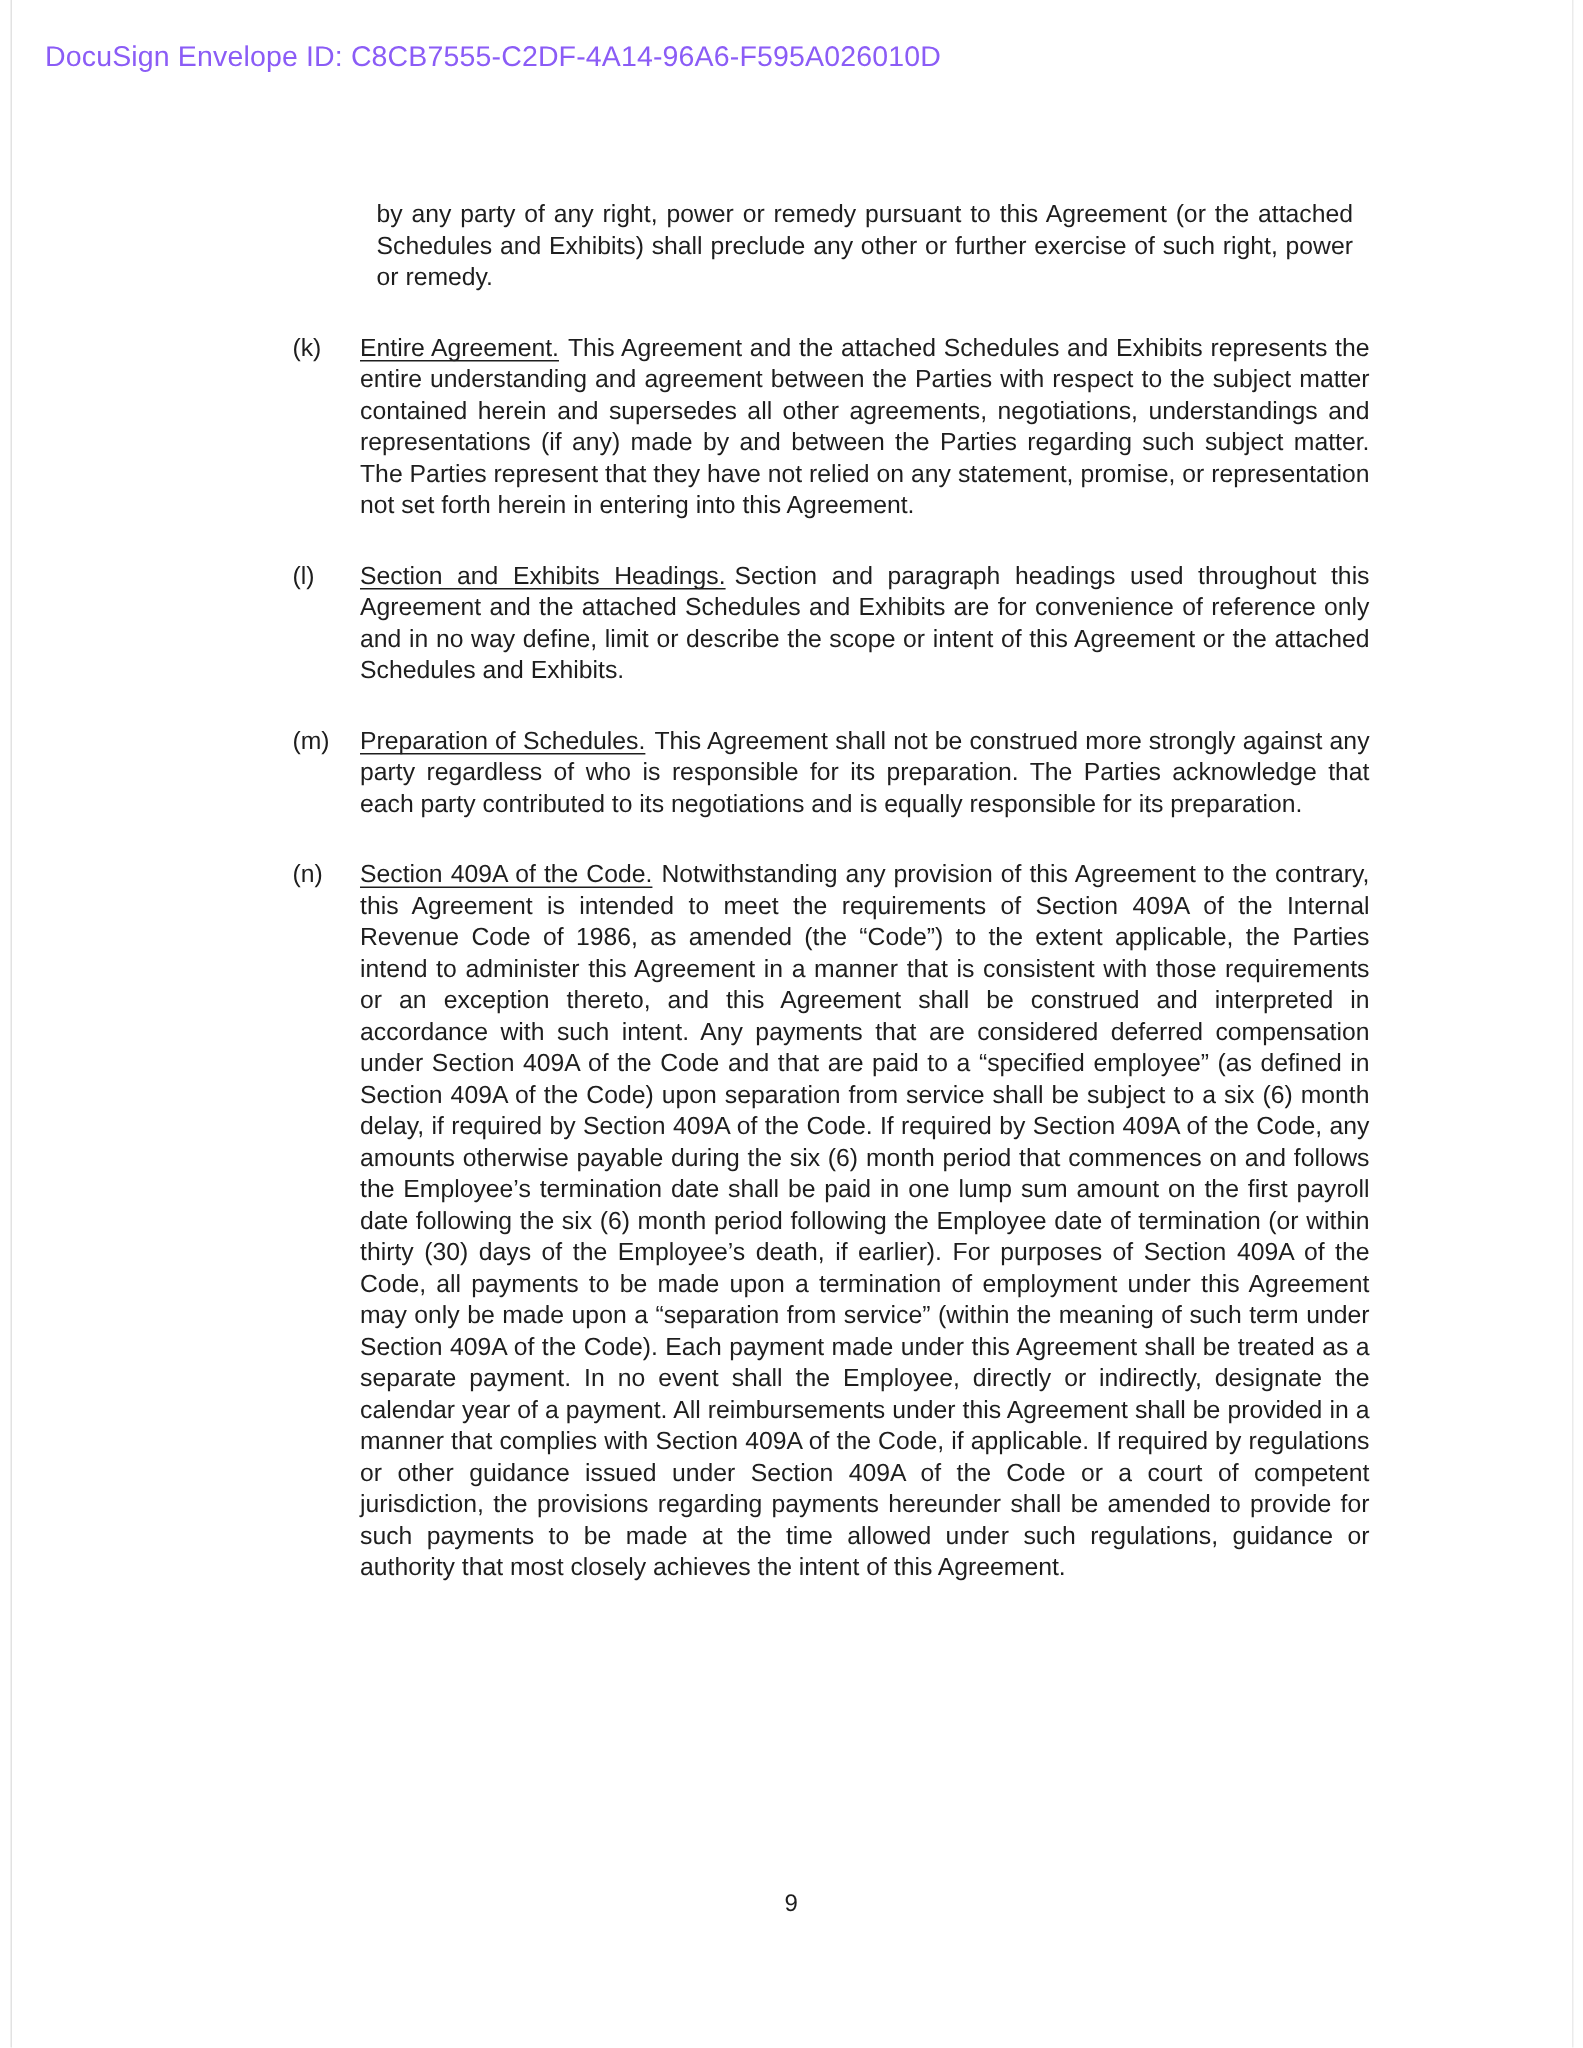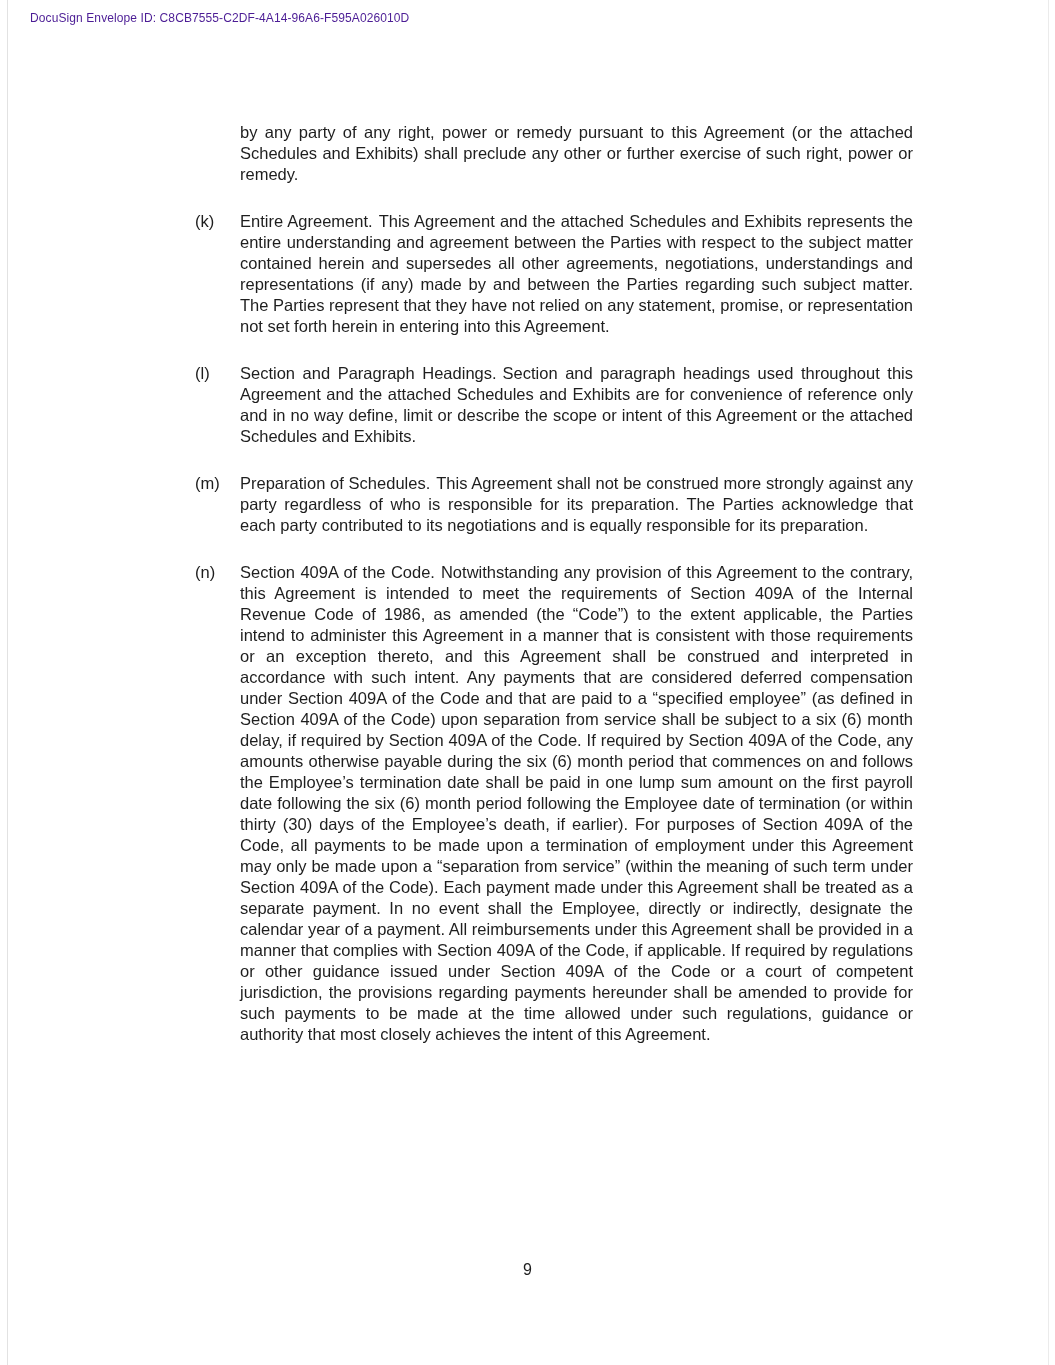--- a/index.html
+++ b/index.html
@@ -27,50 +27,51 @@
   .page-edge-right {
     position: absolute;
     left: 1048px;
     top: 0;
     width: 1px;
     height: 100%;
     background: #ebebeb;
   }
   .envelope-header {
     position: absolute;
-    top: 11px;
+    top: 28px;
     left: 30px;
-    font-size: 12px;
+    font-size: 19px;
     letter-spacing: 0.1px;
-    color: #4c1d95;
+    color: #8b5cf6;
     white-space: nowrap;
   }
   .content {
     position: absolute;
     top: 122px;
     left: 240px;
     width: 673px;
     font-size: 16.5px;
     line-height: 21px;
     text-align: justify;
   }
   .intro-para {
-    margin: 0;
+    margin: 11px;
   }
   .list-item {
     position: relative;
     margin-top: 26px;
   }
   .item-label {
     position: absolute;
     left: -45px;
     top: 0;
     text-align: left;
   }
   .item-heading {
+    text-decoration: underline;
     text-underline-offset: 3px;
     margin-right: 6px;
   }
   .page-number {
     position: absolute;
     top: 1261px;
     left: 0;
     width: 1055px;
     text-align: center;
     font-size: 16px;
@@ -89,21 +90,21 @@
 
   <p class="intro-para">by any party of any right, power or remedy pursuant to this Agreement (or the attached Schedules and Exhibits) shall preclude any other or further exercise of such right, power or remedy.</p>
 
   <div class="list-item">
     <span class="item-label">(k)</span>
     <span class="item-heading">Entire Agreement.</span><span>This Agreement and the attached Schedules and Exhibits represents the entire understanding and agreement between the Parties with respect to the subject matter contained herein and supersedes all other agreements, negotiations, understandings and representations (if any) made by and between the Parties regarding such subject matter.  The Parties represent that they have not relied on any statement, promise, or representation not set forth herein in entering into this Agreement.</span>
   </div>
 
   <div class="list-item">
     <span class="item-label">(l)</span>
-    <span class="item-heading">Section and Paragraph Headings.</span><span>Section and paragraph headings used throughout this Agreement and the attached Schedules and Exhibits are for convenience of reference only and in no way define, limit or describe the scope or intent of this Agreement or the attached Schedules and Exhibits.</span>
+    <span class="item-heading">Section and Exhibits Headings.</span><span>Section and paragraph headings used throughout this Agreement and the attached Schedules and Exhibits are for convenience of reference only and in no way define, limit or describe the scope or intent of this Agreement or the attached Schedules and Exhibits.</span>
   </div>
 
   <div class="list-item">
     <span class="item-label">(m)</span>
     <span class="item-heading">Preparation of Schedules.</span><span>This Agreement shall not be construed more strongly against any party regardless of who is responsible for its preparation. The Parties acknowledge that each party contributed to its negotiations and is equally responsible for its preparation.</span>
   </div>
 
   <div class="list-item">
     <span class="item-label">(n)</span>
     <span class="item-heading">Section 409A of the Code.</span><span>Notwithstanding any provision of this Agreement to the contrary, this Agreement is intended to meet the requirements of Section 409A of the Internal Revenue Code of 1986, as amended (the “Code”) to the extent applicable, the Parties intend to administer this Agreement in a manner that is consistent with those requirements or an exception thereto, and this Agreement shall be construed and interpreted in accordance with such intent. Any payments that are considered deferred compensation under Section 409A of the Code and that are paid to a “specified employee” (as defined in Section 409A of the Code) upon separation from service shall be subject to a six (6) month delay, if required by Section 409A of the Code. If required by Section 409A of the Code, any amounts otherwise payable during the six (6) month period that commences on and follows the Employee’s termination date shall be paid in one lump sum amount on the first payroll date following the six (6) month period following the Employee date of termination (or within thirty (30) days of the Employee’s death, if earlier). For purposes of Section 409A of the Code, all payments to be made upon a termination of employment under this Agreement may only be made upon a “separation from service” (within the meaning of such term under Section 409A of the Code). Each payment made under this Agreement shall be treated as a separate payment. In no event shall the Employee, directly or indirectly, designate the calendar year of a payment. All reimbursements under this Agreement shall be provided in a manner that complies with Section 409A of the Code, if applicable. If required by regulations or other guidance issued under Section 409A of the Code or a court of competent jurisdiction, the provisions regarding payments hereunder shall be amended to provide for such payments to be made at the time allowed under such regulations, guidance or authority that most closely achieves the intent of this Agreement.</span>

